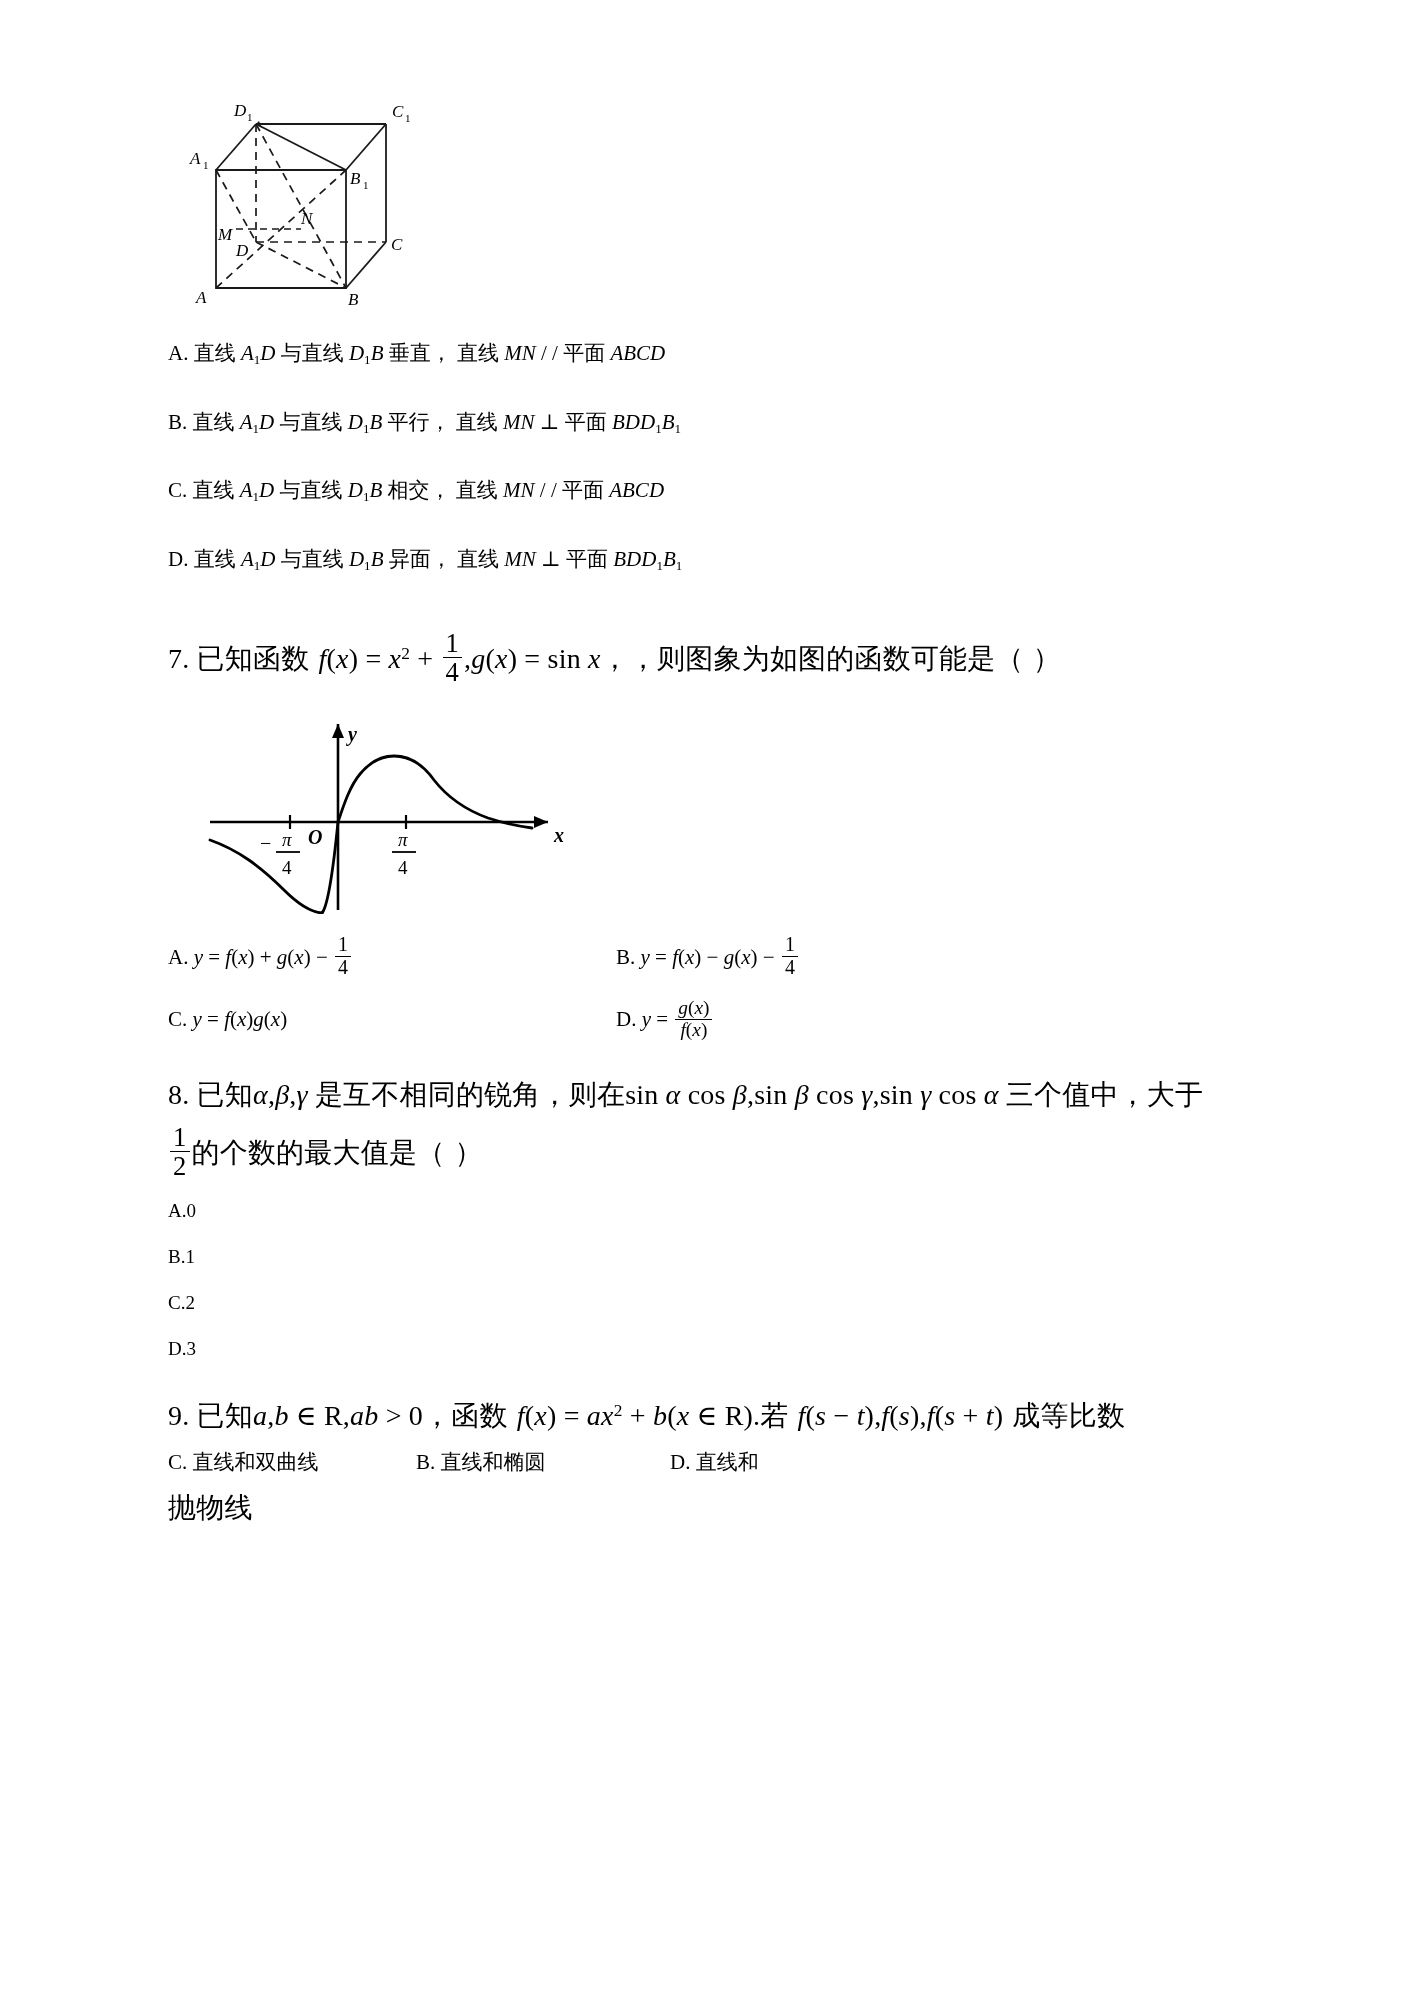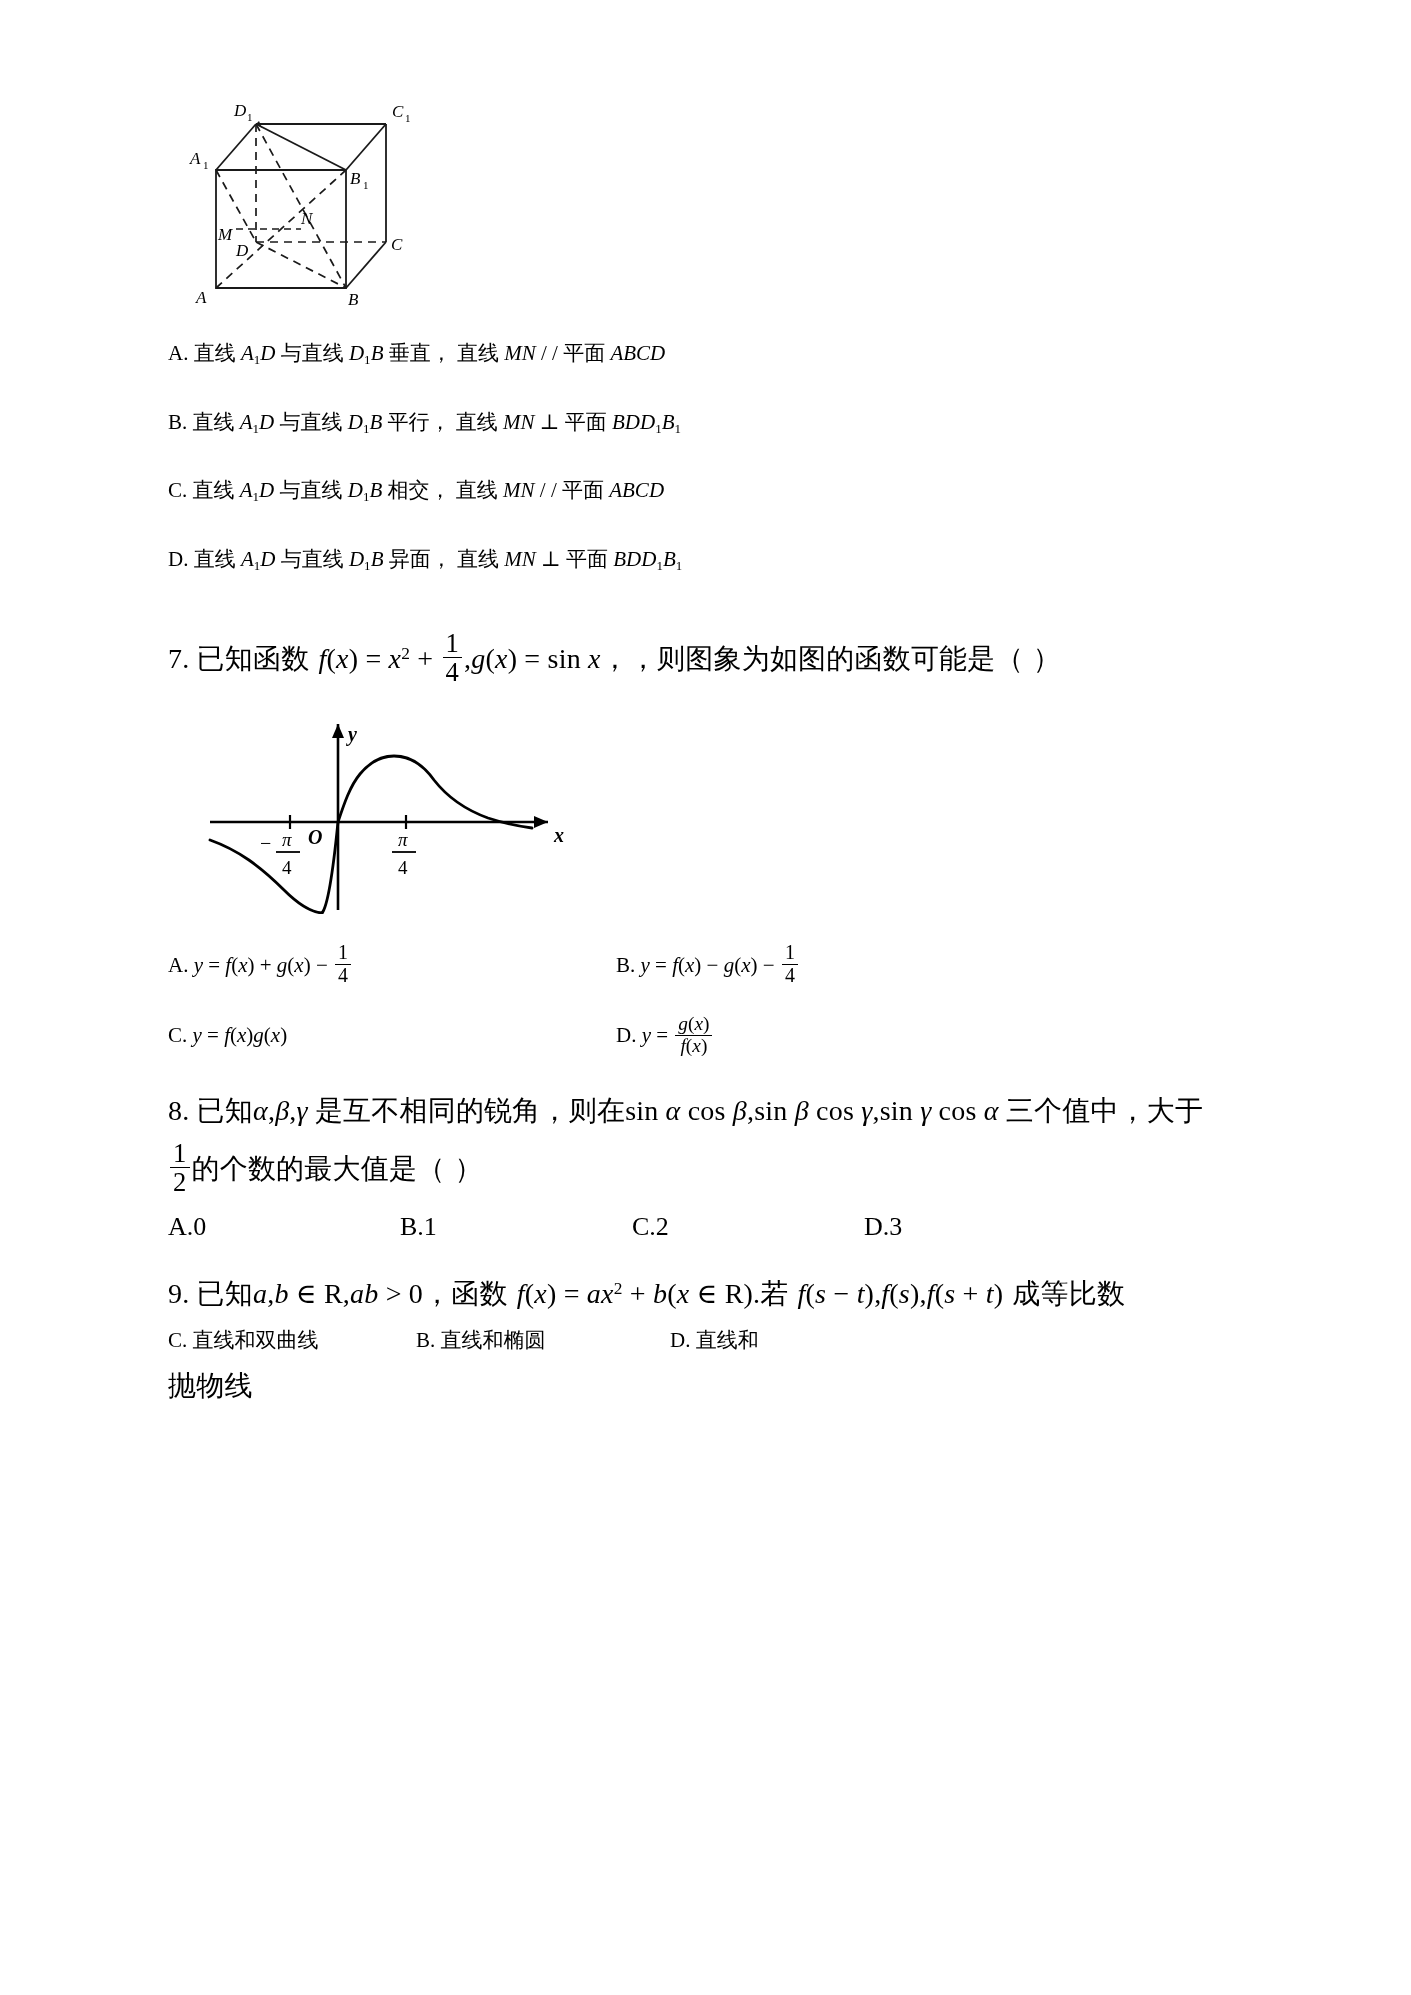--- a/index.html
+++ b/index.html
@@ -62,29 +62,29 @@
     white-space: nowrap;
   }
   .opt-label { font-style: normal; font-family: "Liberation Serif", serif; }
 
   .gap-sm { height: 16px; }
   .gap-md { height: 30px; }
 
   .two-col {
     display: flex;
     width: 100%;
-    margin-top: 8px;
   }
   .two-col > div:first-child { width: 448px; flex: none; }
 
   .four-col {
     display: flex;
     width: 100%;
-    font-size: 26px;
+    font-size: 19px;
     line-height: 46px;
+    flex-direction: column;
   }
   .four-col > div { width: 232px; flex: none; }
 
   .four-col-wide {
     display: flex;
     width: 100%;
     font-size: 21px;
     line-height: 46px;
   }
   .four-col-wide > div:nth-child(1) { width: 248px; flex: none; }

